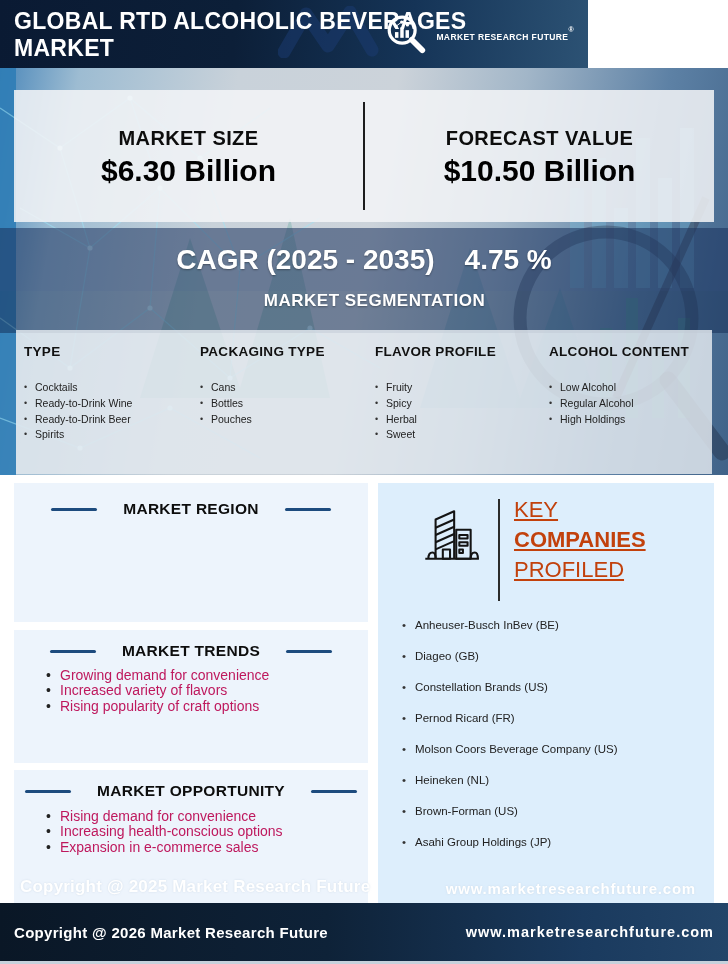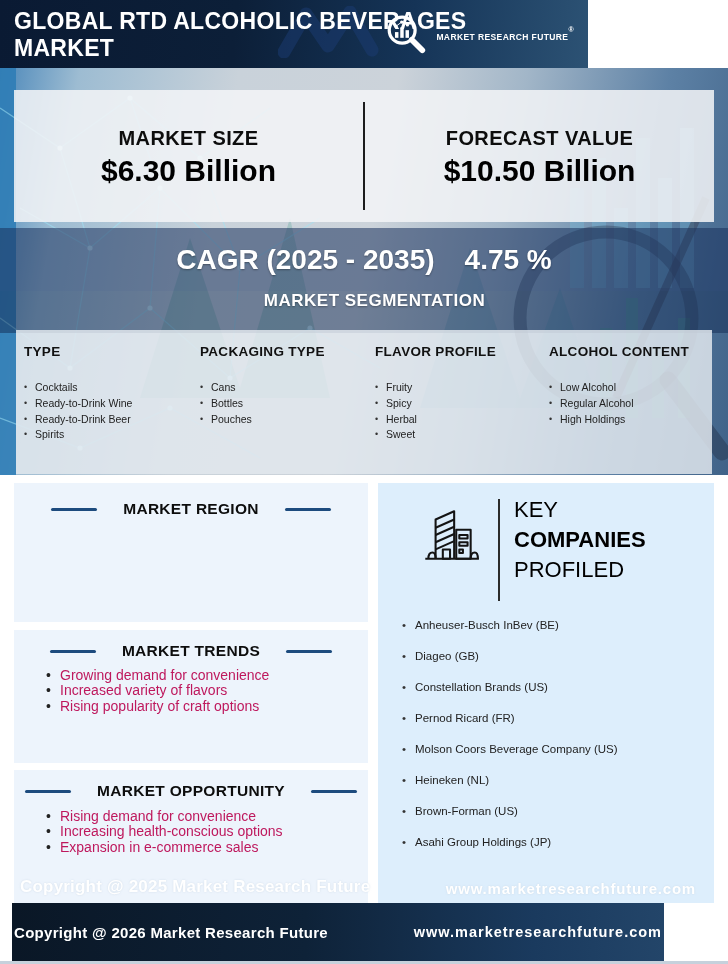--- a/index.html
+++ b/index.html
@@ -81,43 +81,43 @@
   .bullet-list { list-style:none; position:absolute; left:32px; right:8px; }
   .bullet-list li { font-size:14px; color:#be185d; line-height:15.4px; padding-left:14px; position:relative; }
   .bullet-list li::before { content:"•"; position:absolute; left:0; top:0; color:#222; }
   .list-trends { top:38px; }
   .list-opportunity { top:39px; }
 
   
   .companies-head { position:absolute; left:0; top:0; width:336px; height:118px; }
   .companies-icon { position:absolute; left:38px; top:20px; }
   .companies-vrule { position:absolute; left:120px; top:16px; height:102px; width:2px; background:#2b2b2b; }
-  .companies-title { position:absolute; left:136px; top:12px; font-size:22px; line-height:30px; color:#000000; }
+  .companies-title { position:absolute; left:136px; top:12px; font-size:22px; line-height:30px; color:#c2410c;text-decoration:underline; }
   .companies-title .bold { font-weight:bold; }
   .companies-list { list-style:none; position:absolute; left:24px; top:118px; right:6px; }
   .companies-list li { font-size:11.5px; color:#222; line-height:14px; margin-bottom:13px; padding-left:13px; position:relative;margin-top:17px; }
   .companies-list li::before { content:"•"; position:absolute; left:0; top:0; color:#333; }
 
   
   .ghost-copy {
     position:absolute; left:20px; top:877px; color:#ffffff;
     font-size:17px; font-weight:bold; letter-spacing:.2px; z-index:4;
     text-shadow:0 0 2px rgba(190,205,220,.6);
   }
   .ghost-site {
     position:absolute; right:32px; top:880px; color:#ffffff;
     font-size:15px; font-weight:bold; letter-spacing:.8px; z-index:4;
     text-shadow:0 0 2px rgba(190,205,220,.6);
   }
 
   
   .footer {
-    position:absolute; left:0; top:903px; width:652px; height:58px;
+    position:absolute; left:0; top:903px; width:728px; height:58px;
     background:linear-gradient(90deg,#0a1726 0%,#0e2238 45%,#1a3a5e 80%,#234569 100%);
-    display:flex; align-items:center; justify-content:space-between; padding:0 2px; z-index:6;margin-left:12px;
+    display:flex; align-items:center; justify-content:space-between; padding:0 14px; z-index:6;
   }
   .footer-copy { color:#ffffff; font-size:15px; font-weight:bold; letter-spacing:.3px; }
   .footer-site { color:#ffffff; font-size:14.5px; font-weight:bold; letter-spacing:1px; }
   .footer-strip { position:absolute; left:0; top:961px; width:728px; height:3px; background:#c6d1dc; z-index:6; }
 </style>
 </head>
 <body>
 
 <div class="page">
 

